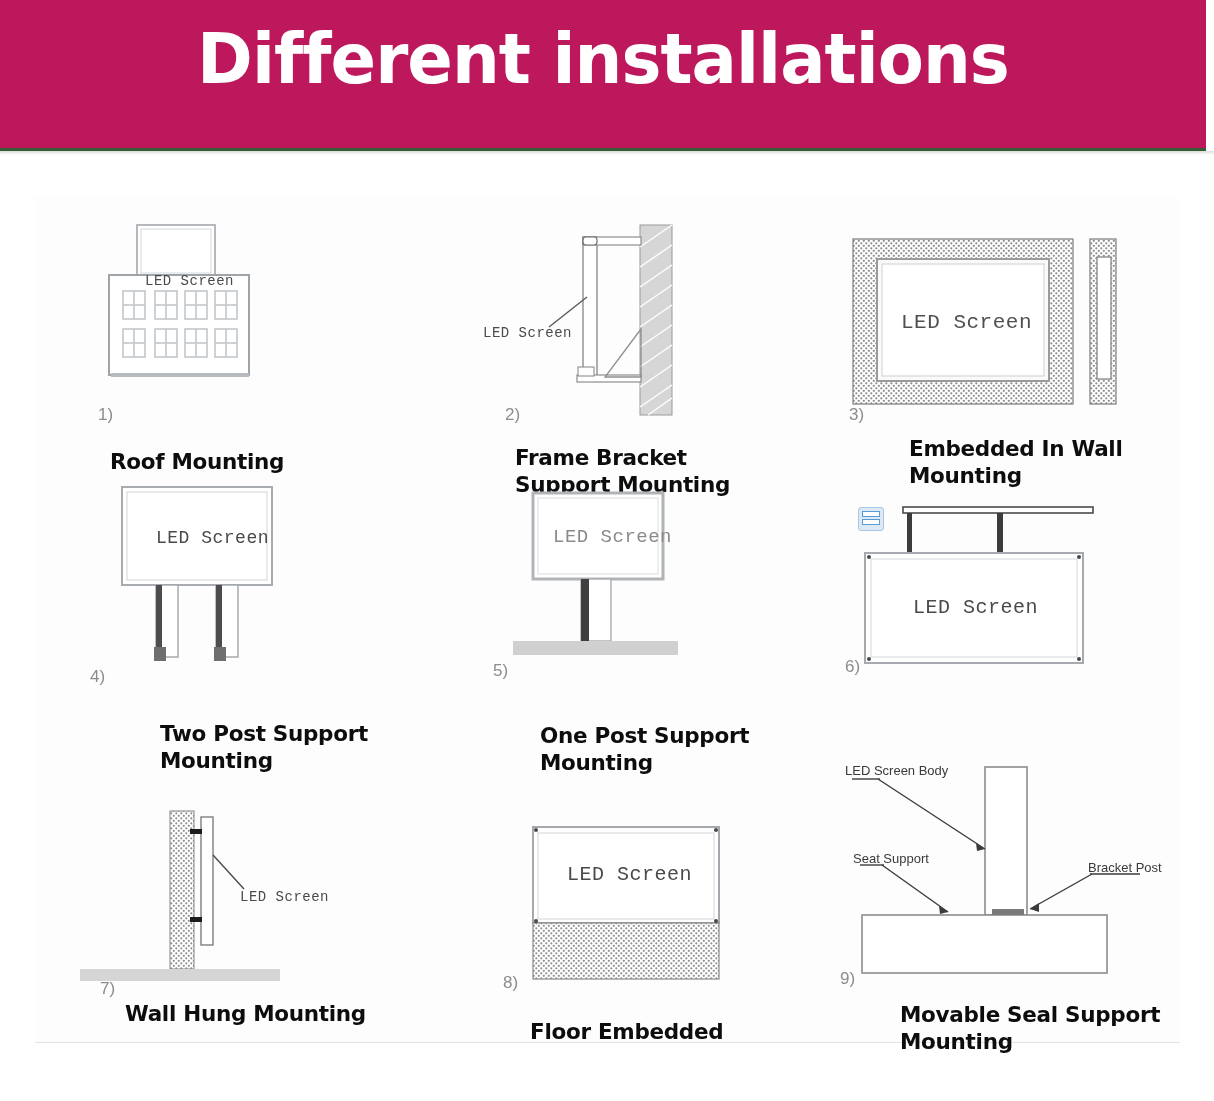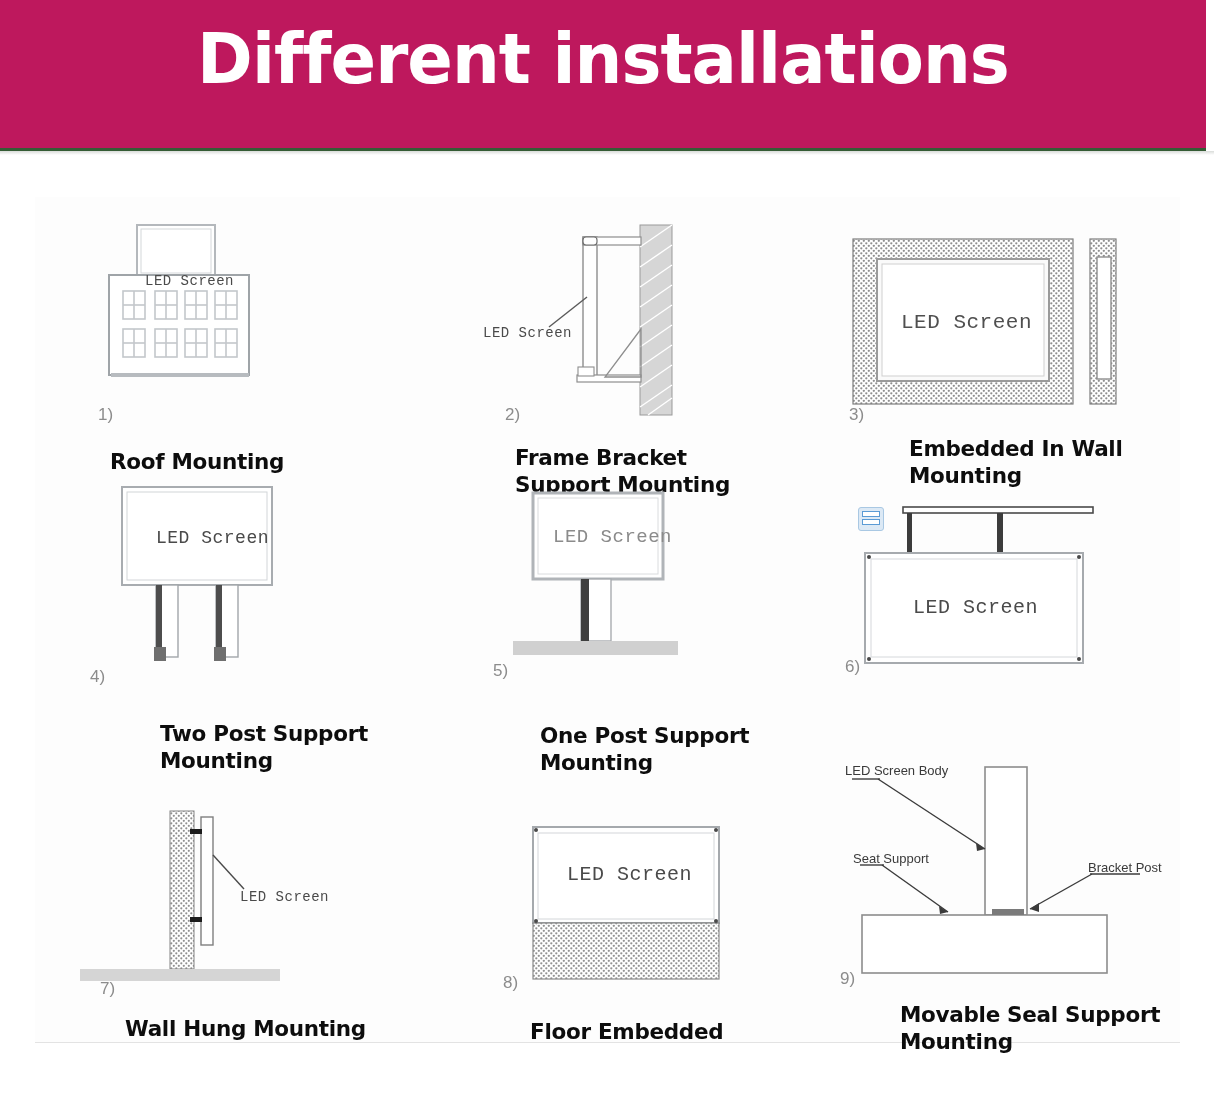--- a/index.html
+++ b/index.html
@@ -305,21 +305,21 @@
 
       <rect x="120" y="32" width="12" height="5" fill="#1c1c1c"></rect>
       <rect x="120" y="120" width="12" height="5" fill="#1c1c1c"></rect>
 
       <line x1="143" y1="58" x2="174" y2="92" stroke="#4a4a4a" stroke-width="1.4"></line>
 
       <rect x="10" y="172" width="200" height="12" fill="#d5d5d5"></rect>
     </svg>
     <div class="screen-label" style="left:170px; top:92px; font-size:14px; letter-spacing:0.5px;">LED Screen</div>
     <div class="num" style="left:30px; top:182px;">7)</div>
-    <div class="caption" style="left:55px; top:219px;">Wall Hung Mounting</div>
+    <div class="caption" style="left:55px; top:204px;">Wall Hung Mounting</div>
   </div>
 
   <div class="cell" style="left:450px; top:600px; width:340px; height:250px;">
     <svg class="fig" width="280" height="200" viewBox="0 0 280 200">
       <defs>
         <pattern id="stipple8" width="5" height="5" patternUnits="userSpaceOnUse">
           <rect width="5" height="5" fill="#ffffff"></rect>
           <circle cx="1.3" cy="1.3" r="1.15" fill="#939393"></circle>
           <circle cx="3.8" cy="3.8" r="1.15" fill="#939393"></circle>
         </pattern>

